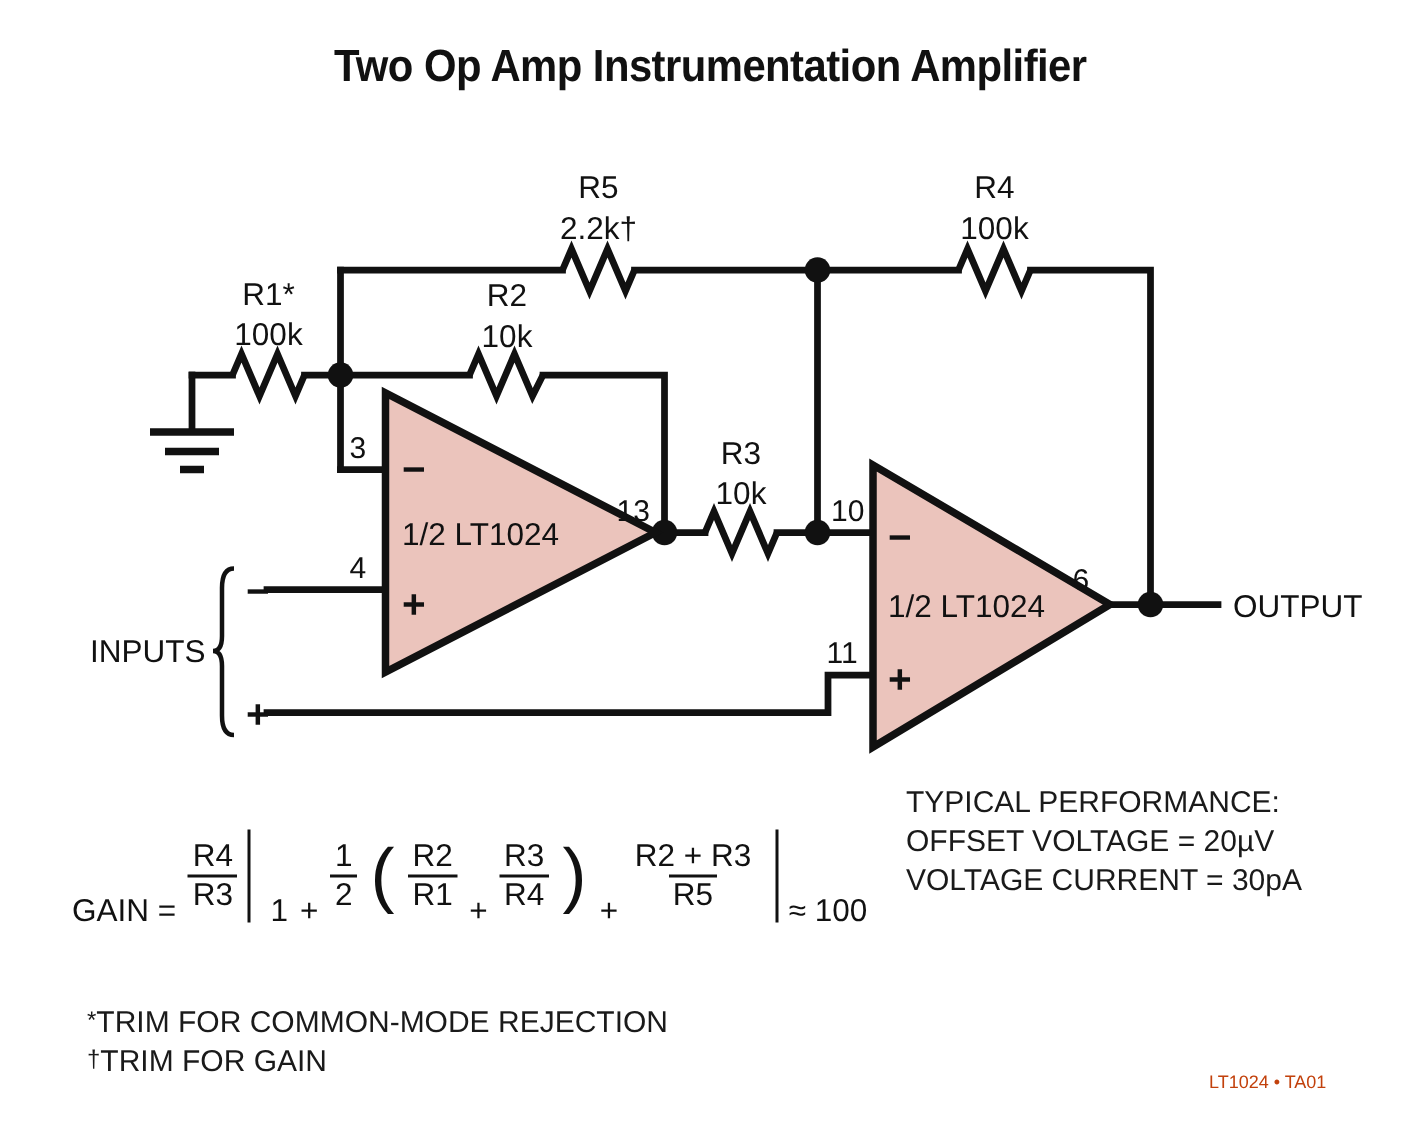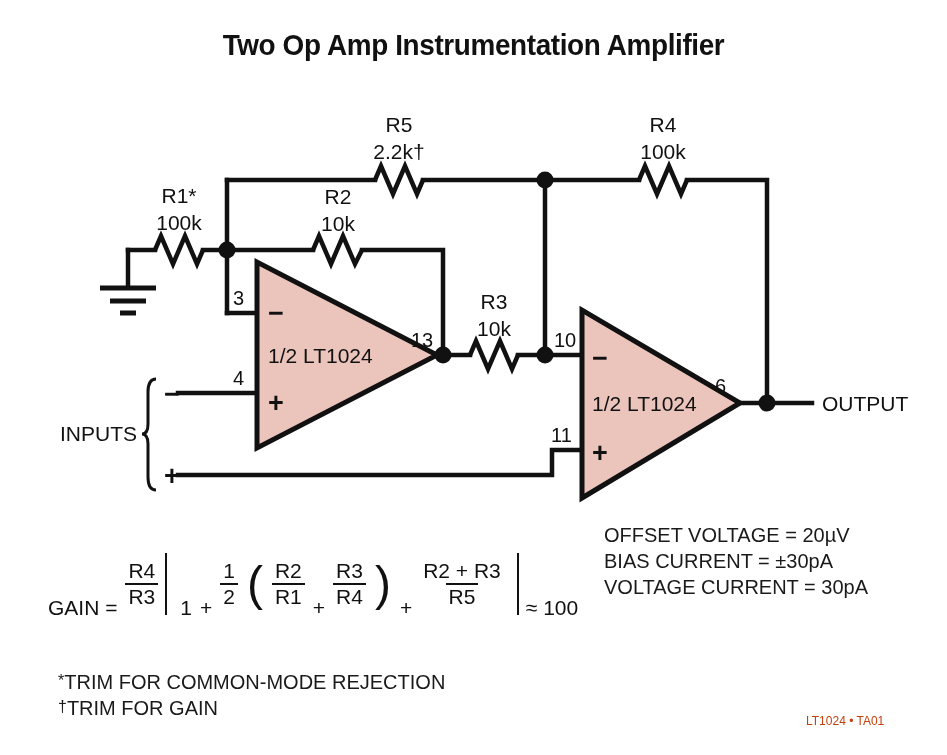--- a/index.html
+++ b/index.html
@@ -242,22 +242,22 @@
     <span class="txt op">+</span>
     <span class="frac">
       <span class="num">R2 + R3</span>
       <span class="den">R5</span>
     </span>
   </span>
   <span class="txt op">≈ 100</span>
 </div>
 
 <div id="perf">
+  <div>TYPICAL PERFORMANCE:</div>
   <div>OFFSET VOLTAGE = 20µV</div>
-  <div>BIAS CURRENT = ±30pA</div>
   <div>VOLTAGE CURRENT = 30pA</div>
 </div>
 
 <div id="notes">
   <div><span class="mark">*</span><span>TRIM FOR COMMON-MODE REJECTION</span></div>
   <div><span class="mark">†</span><span>TRIM FOR GAIN</span></div>
 </div>
 
 <div id="parttag">LT1024 • TA01</div>
 

